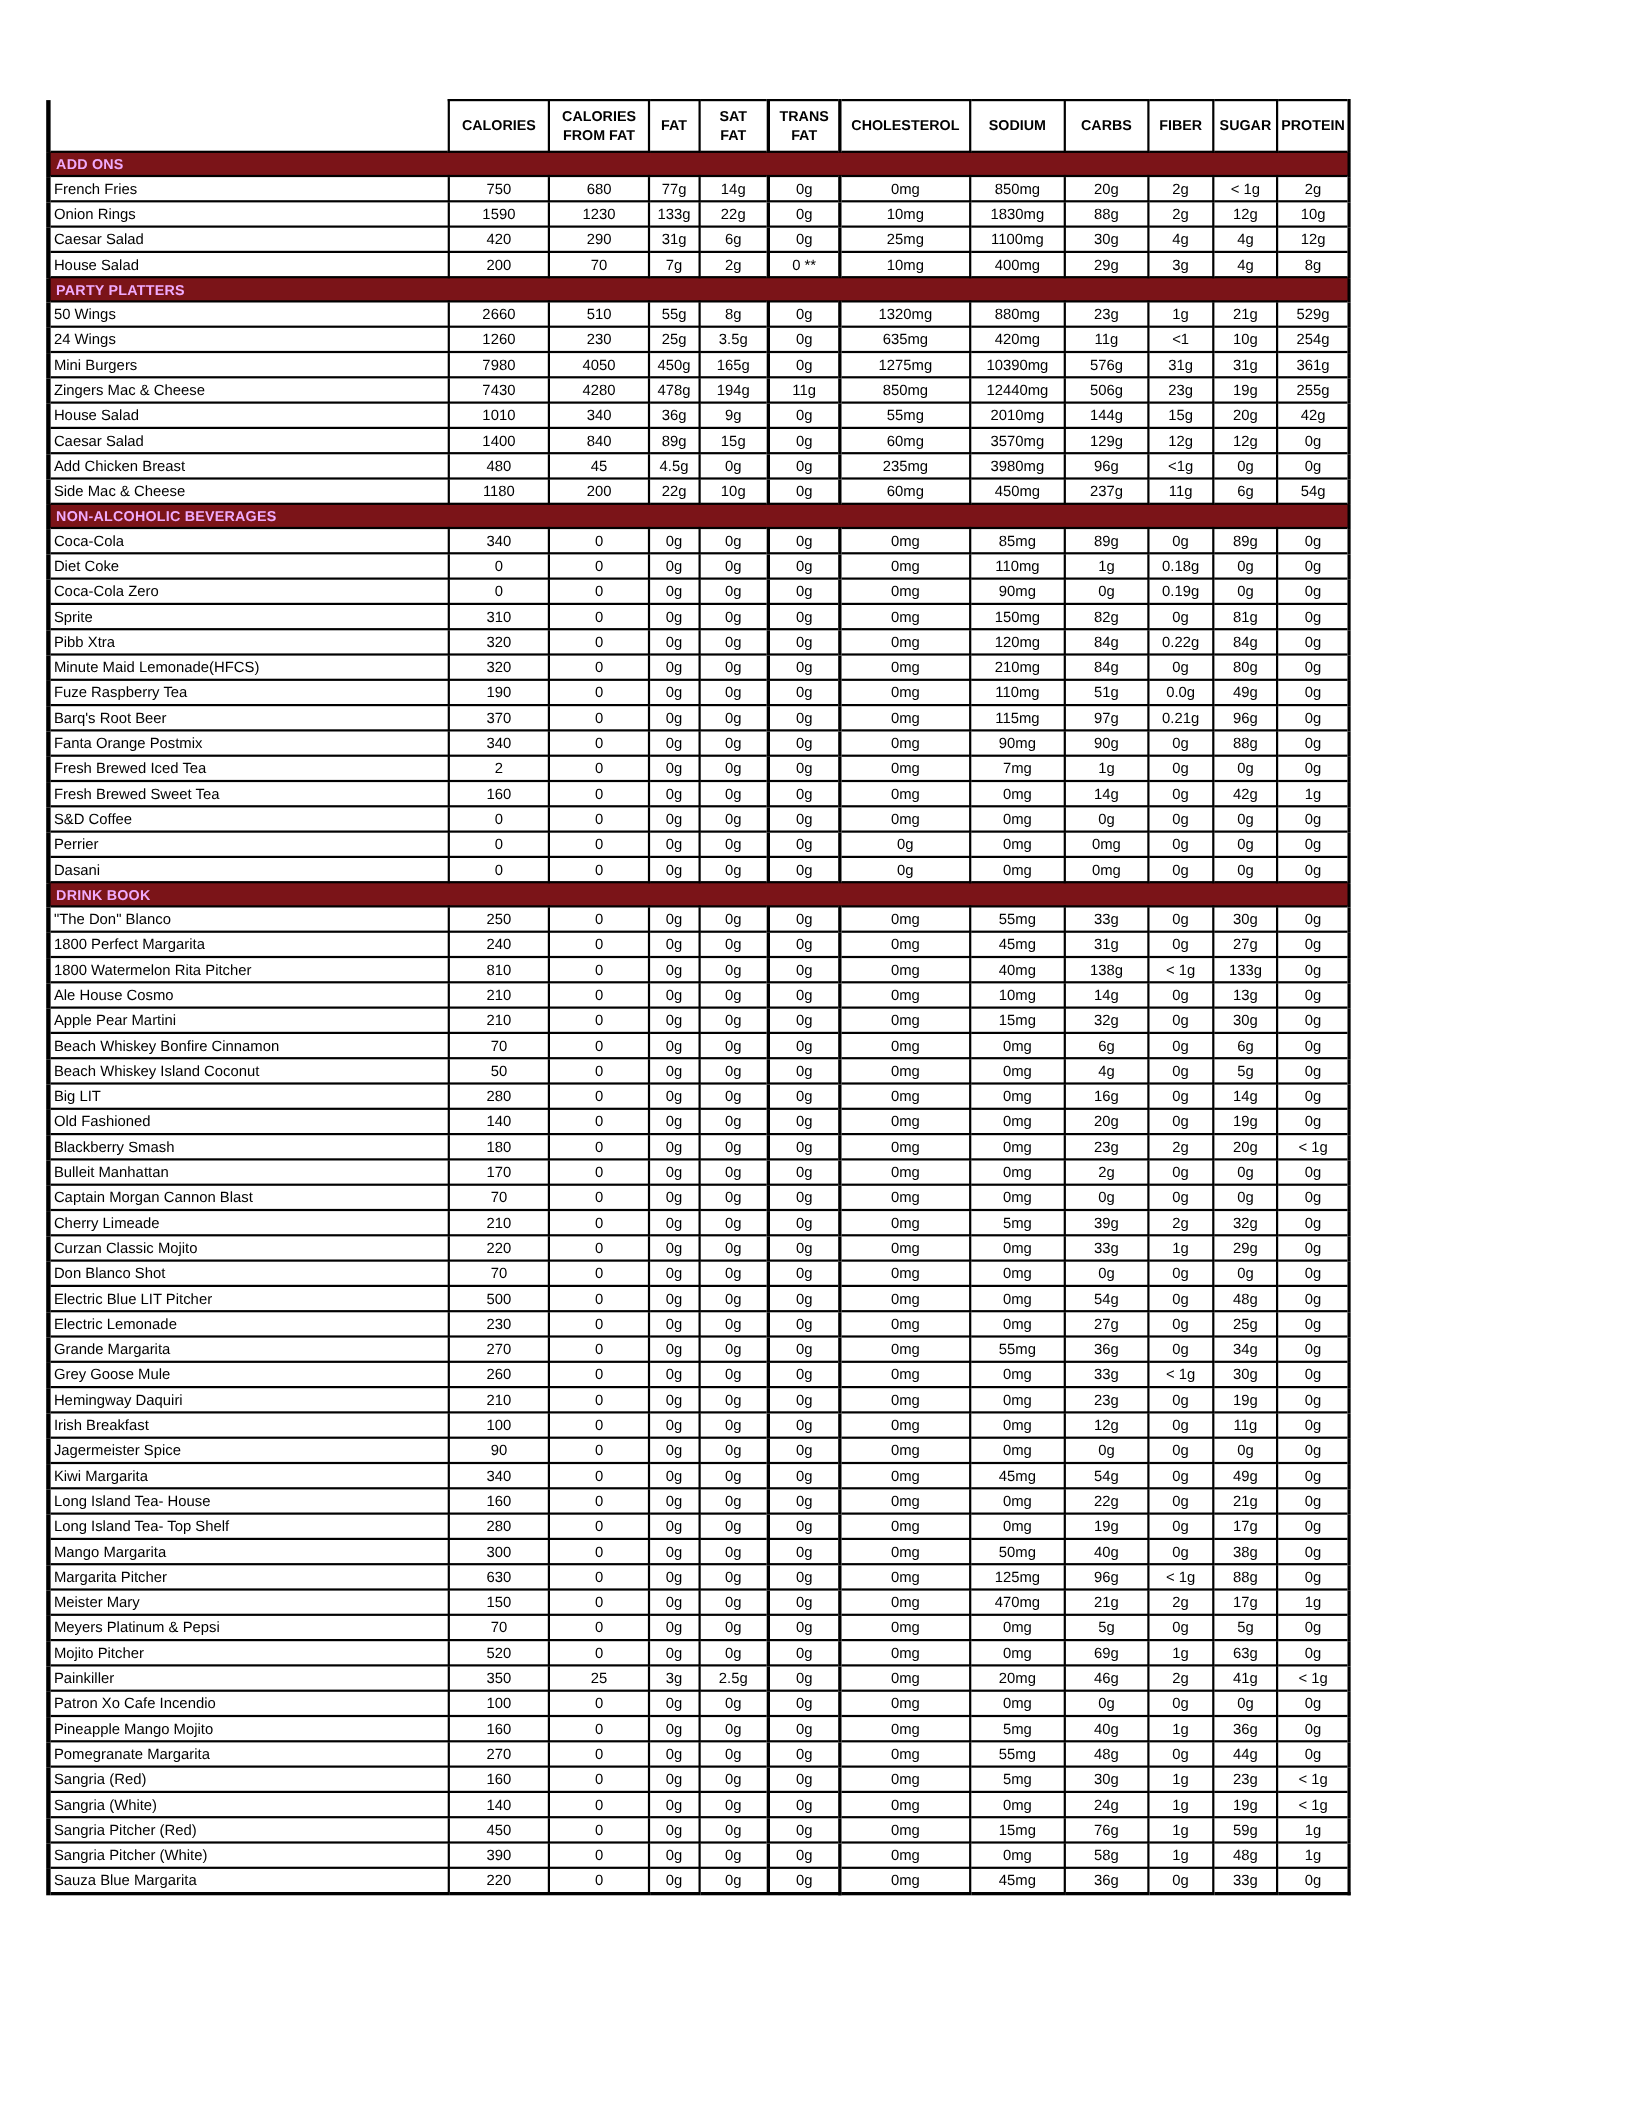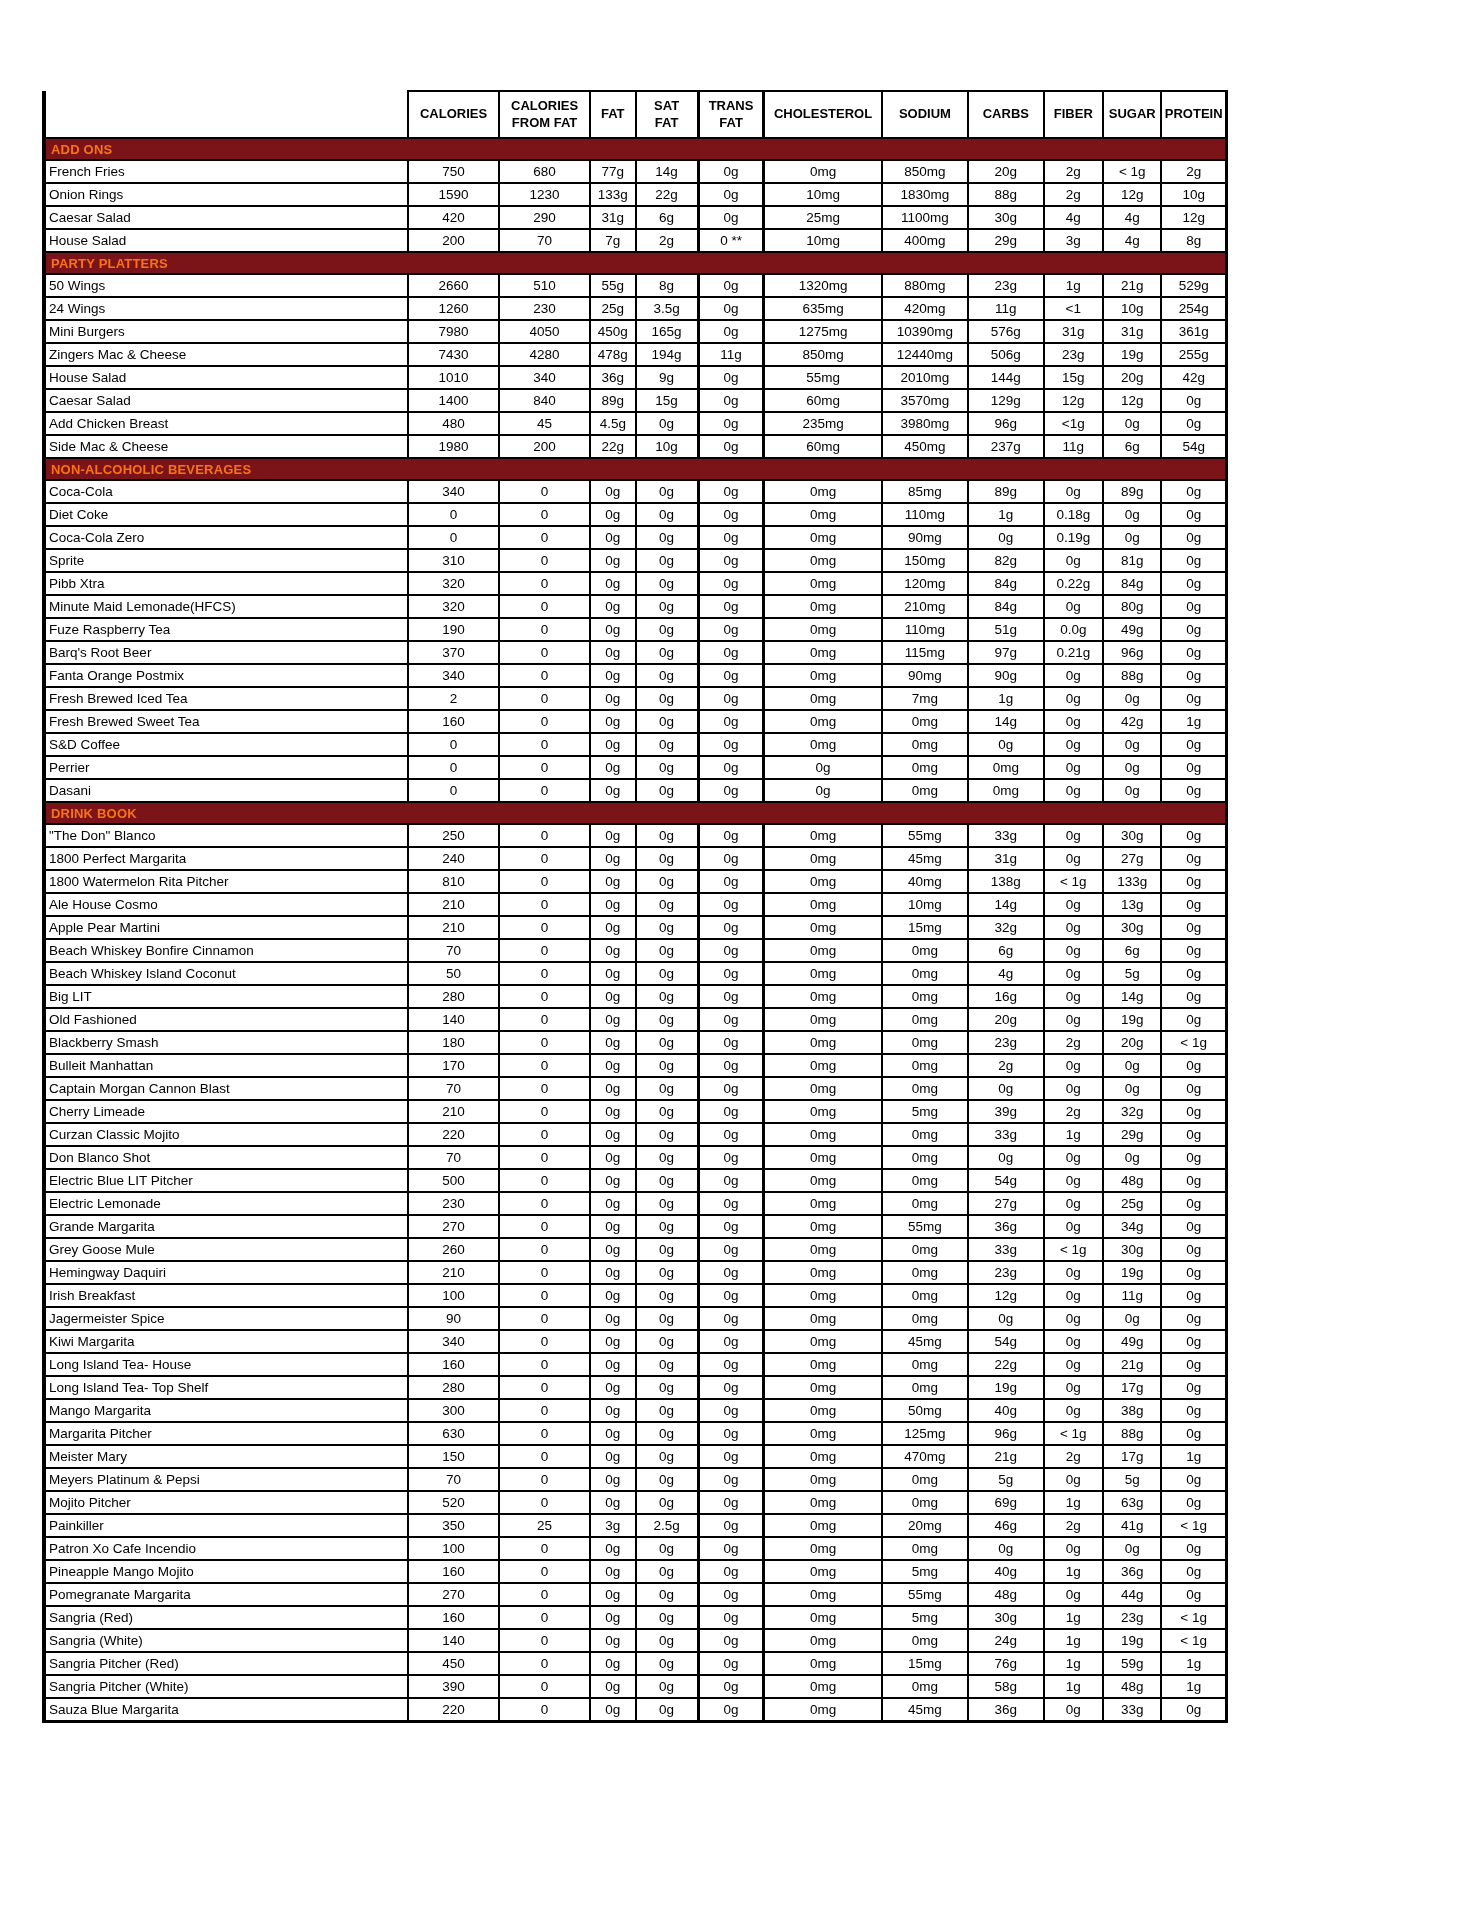--- a/index.html
+++ b/index.html
@@ -37,21 +37,21 @@
     padding: 0;
   }
   th.name-head {
     border: none;
     border-left: 4px solid #000;
     background: #fff;
   }
   
   tr.section-row td {
     background: var(--maroon, #7B1418);
-    color: #f97316;
+    color: #f0abfc;
     font-weight: bold;
     font-size: 13px;
     height: 20px;
     padding: 0 0 0 5px;
     text-align: left;
     vertical-align: middle;
     border-top: 2px solid #000;
     border-bottom: 2px solid #000;
     border-left: 4px solid #000;
     border-right: 3px solid #000;
@@ -274,21 +274,21 @@
           <td class="val tf-col">0g</td>
           <td class="val">235mg</td>
           <td class="val">3980mg</td>
           <td class="val">96g</td>
           <td class="val">&lt;1g</td>
           <td class="val">0g</td>
           <td class="val last-col">0g</td>
         </tr>
         <tr class="data-row">
           <td class="name">Side Mac &amp; Cheese</td>
-          <td class="val">1980</td>
+          <td class="val">1180</td>
           <td class="val">200</td>
           <td class="val">22g</td>
           <td class="val">10g</td>
           <td class="val tf-col">0g</td>
           <td class="val">60mg</td>
           <td class="val">450mg</td>
           <td class="val">237g</td>
           <td class="val">11g</td>
           <td class="val">6g</td>
           <td class="val last-col">54g</td>

